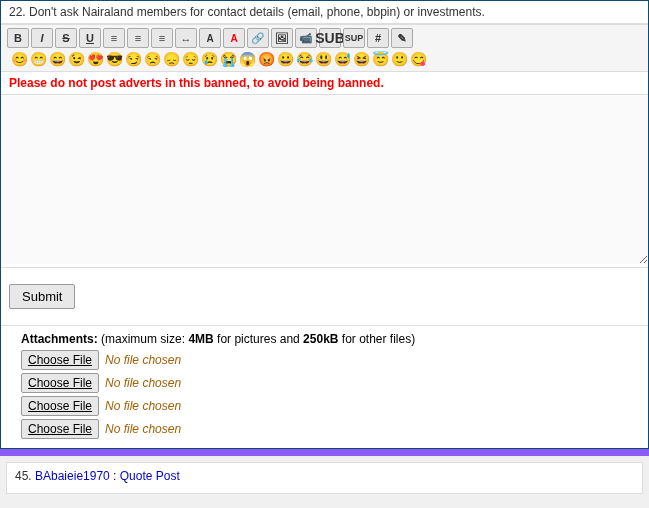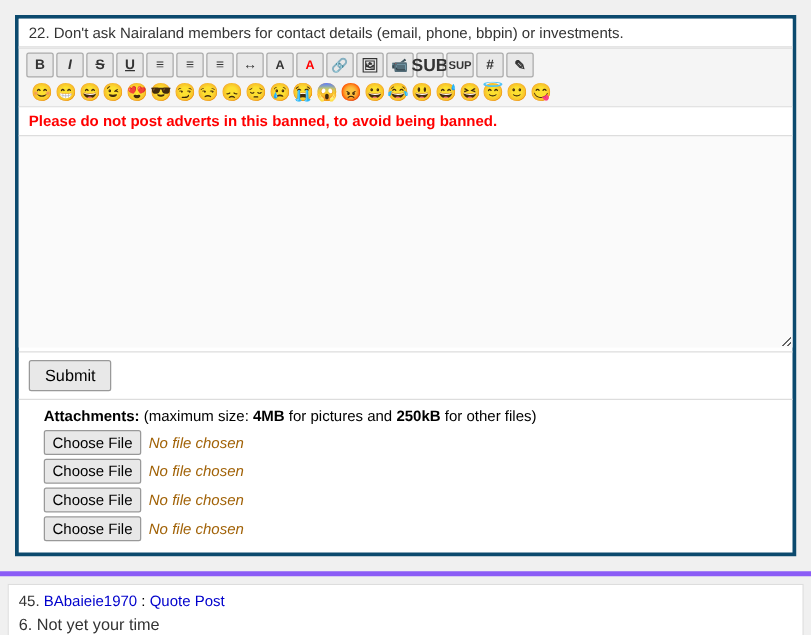--- a/index.html
+++ b/index.html
@@ -5,22 +5,22 @@
     * { margin: 0; padding: 0; box-sizing: border-box; }
     body {
       font-family: Arial, sans-serif;
       font-size: 13px;
       background: #f0f0f0;
       width: 649px;
     }
 
     .main-container {
       background: #fff;
-      border: 3px solid #0c4a6e;
-      margin: 12px;
+      border: 1px solid #0c4a6e;
+      margin: 0;
     }
 
     .warning-bar {
       background: #fff;
       padding: 4px 8px;
       font-size: 12px;
       color: #333;
       border-bottom: 1px solid #ddd;
     }
 
@@ -81,21 +81,21 @@
       border: none;
       border-top: 1px solid #ddd;
       padding: 6px;
       font-size: 13px;
       resize: vertical;
       outline: none;
       background: #fafafa;
     }
 
     .submit-area {
-      padding: 6px 8px;
+      padding: 16px 8px;
       border-top: 1px solid #ddd;
     }
 
     .submit-btn {
       padding: 4px 12px;
       background: #e8e8e8;
       border: 1px solid #999;
       cursor: pointer;
       font-size: 13px;
       border-radius: 2px;
@@ -122,31 +122,32 @@
       gap: 6px;
     }
 
     .file-choose-btn {
       padding: 2px 6px;
       background: #e8e8e8;
       border: 1px solid #999;
       cursor: pointer;
       font-size: 12px;
       border-radius: 2px;
+      text-decoration: underline;
     }
 
     .no-file-text {
       color: #a16207;
       font-size: 12px;
       font-style: italic;
     }
 
     .posts-container {
       background: #f0f0f0;
-      border-top: 4px solid #8b5cf6;
+      border-top: 7px solid #8b5cf6;
       margin-top: 0;
     }
 
     .post-item {
       background: #fff;
       border: 1px solid #ddd;
       margin: 6px;
       padding: 6px 8px;
     }
 
@@ -268,16 +269,15 @@
 
 <div class="posts-container">
 
   <div class="post-item">
     <div class="post-header">
       <span class="post-number">45. </span>
       <a href="#">BAbaieie1970</a>
       <span>: </span>
       <a href="#">Quote Post</a>
     </div>
-    <div class="post-content">6. Not yet your time</div>
   </div>
 
 </div>
 
 </body></html>

